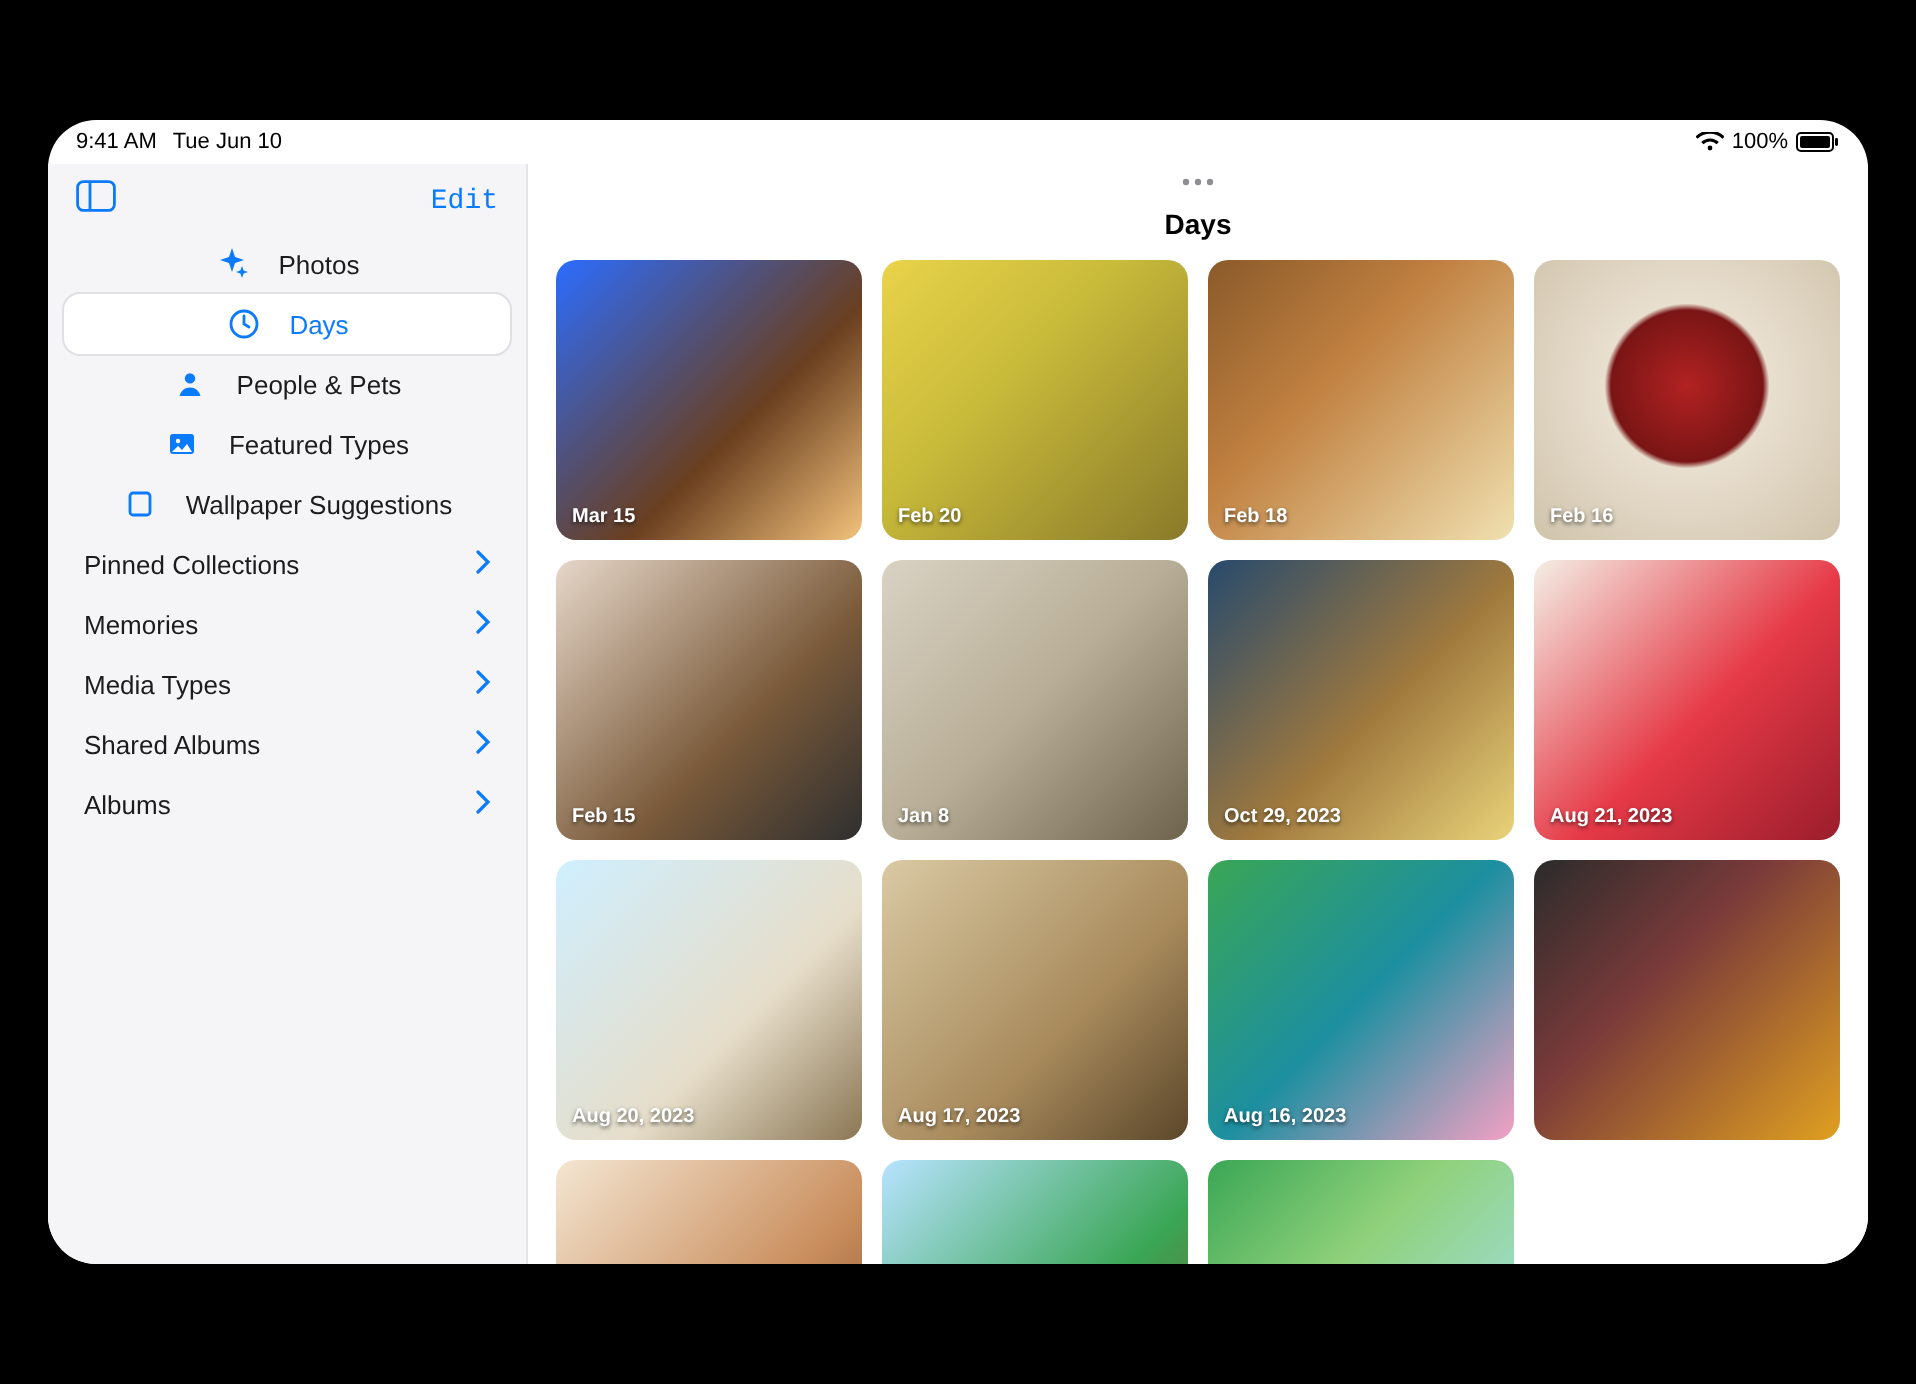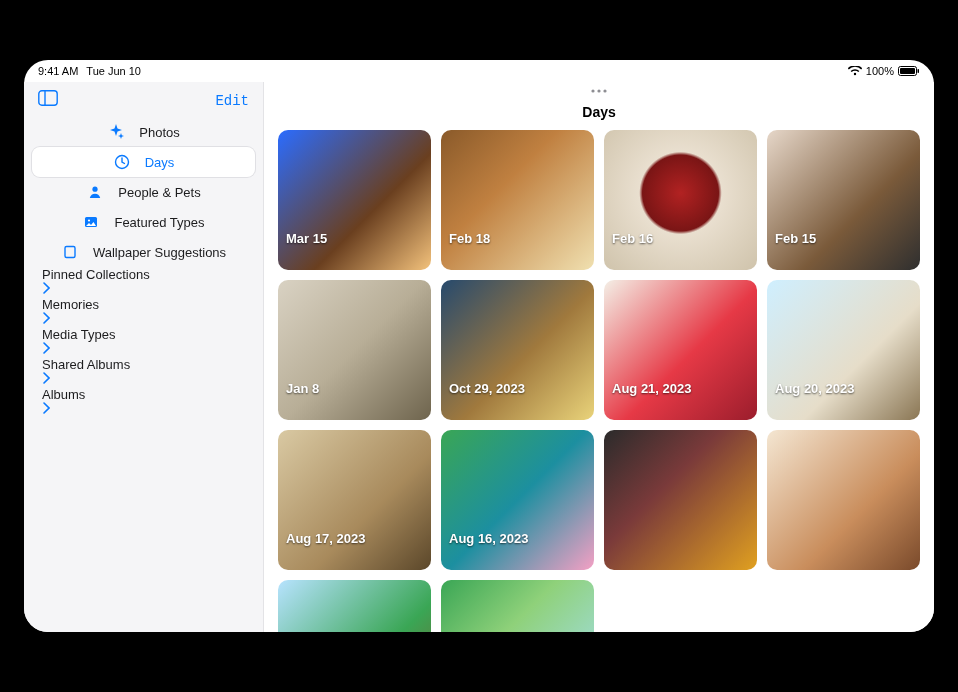--- a/index.html
+++ b/index.html
@@ -42,41 +42,41 @@
   .sb-item {
     display: flex; align-items: center; gap: 14px;
     height: 30px; padding: 0 10px; border-radius: 8px; cursor: pointer;
     color: #1c1c1e; font-size: 13px; justify-content: center;
   }
   .sb-item .icon { width: 18px; height: 18px; color: #0a7aff; display:flex; align-items:center; justify-content:center;}
   .sb-item.selected { background: #fff; color: #0a7aff; box-shadow: 0 0 0 1px #e0e0e4; }
   .sb-item.selected .icon { color: #0a7aff; }
 
   .sb-group {
-    display: flex; justify-content: space-between;
-    height: 30px; padding: 0 10px; cursor: pointer; font-size: 13px; color: #1c1c1e; flex-direction: column;
+    display: flex; align-items: center; justify-content: space-between;
+    height: 30px; padding: 0 10px; cursor: pointer; font-size: 13px; color: #1c1c1e;
   }
   .sb-group .chev { color: #0a7aff; }
 
   
   .main { flex: 1; display: flex; flex-direction: column; min-width: 0; background:#fff; }
   .more-row { height: 18px; display:flex; justify-content:center; align-items:center; color:#8e8e93;}
   .main-title { text-align: center; font-size: 14px; font-weight: 600; padding: 4px 0 10px; }
   .grid {
     flex: 1; overflow: hidden; padding: 0 14px;
     display: grid; grid-template-columns: repeat(4, 1fr); grid-auto-rows: 140px; gap: 10px;
   }
   .thumb {
     position: relative; border-radius: 10px; overflow: hidden; cursor: pointer;
   }
   .thumb .img {
     position: absolute; inset: 0;
   }
   .thumb .label {
-    position: absolute; left: 8px; bottom: 24px; color: #fff; font-size: 13px; font-weight: 600;
+    position: absolute; left: 8px; bottom: 6px; color: #fff; font-size: 10px; font-weight: 600;
     text-shadow: 0 1px 2px rgba(0,0,0,.6);
   }
 
   
   .g0{background:linear-gradient(135deg,#2b6cff 0%,#6a3f1f 60%,#f3c27c 100%);}
   .g1{background:linear-gradient(135deg,#e9d34a 0%,#c9bb3a 40%,#8a7a2a 100%);}
   .g2{background:linear-gradient(135deg,#8a5a2a 0%,#c08040 40%,#f0e0b0 100%);}
   .g3{background:radial-gradient(circle at 50% 45%,#b22222 0%,#7a1515 35%,#e9dfcf 38%,#cfc3ab 100%);}
   .g4{background:linear-gradient(135deg,#e6d7c9 0%,#7a5a3a 60%,#2f2f2f 100%);}
   .g5{background:linear-gradient(135deg,#d9d2c3 0%,#b8ae97 50%,#6e644d 100%);}
@@ -224,20 +224,24 @@
             </svg>
         </div>
         <div class="main-title">Days</div>
 
         <div class="grid">
           <div class="thumb">
               <div class="img g0"></div>
               <span class="label">Mar 15</span>
             </div>
           <div class="thumb">
+              <div class="img g1"></div>
+              <span class="label">Feb 20</span>
+            </div>
+          <div class="thumb">
               <div class="img g2"></div>
               <span class="label">Feb 18</span>
             </div>
           <div class="thumb">
               <div class="img g3"></div>
               <span class="label">Feb 16</span>
             </div>
           <div class="thumb">
               <div class="img g4"></div>
               <span class="label">Feb 15</span>

